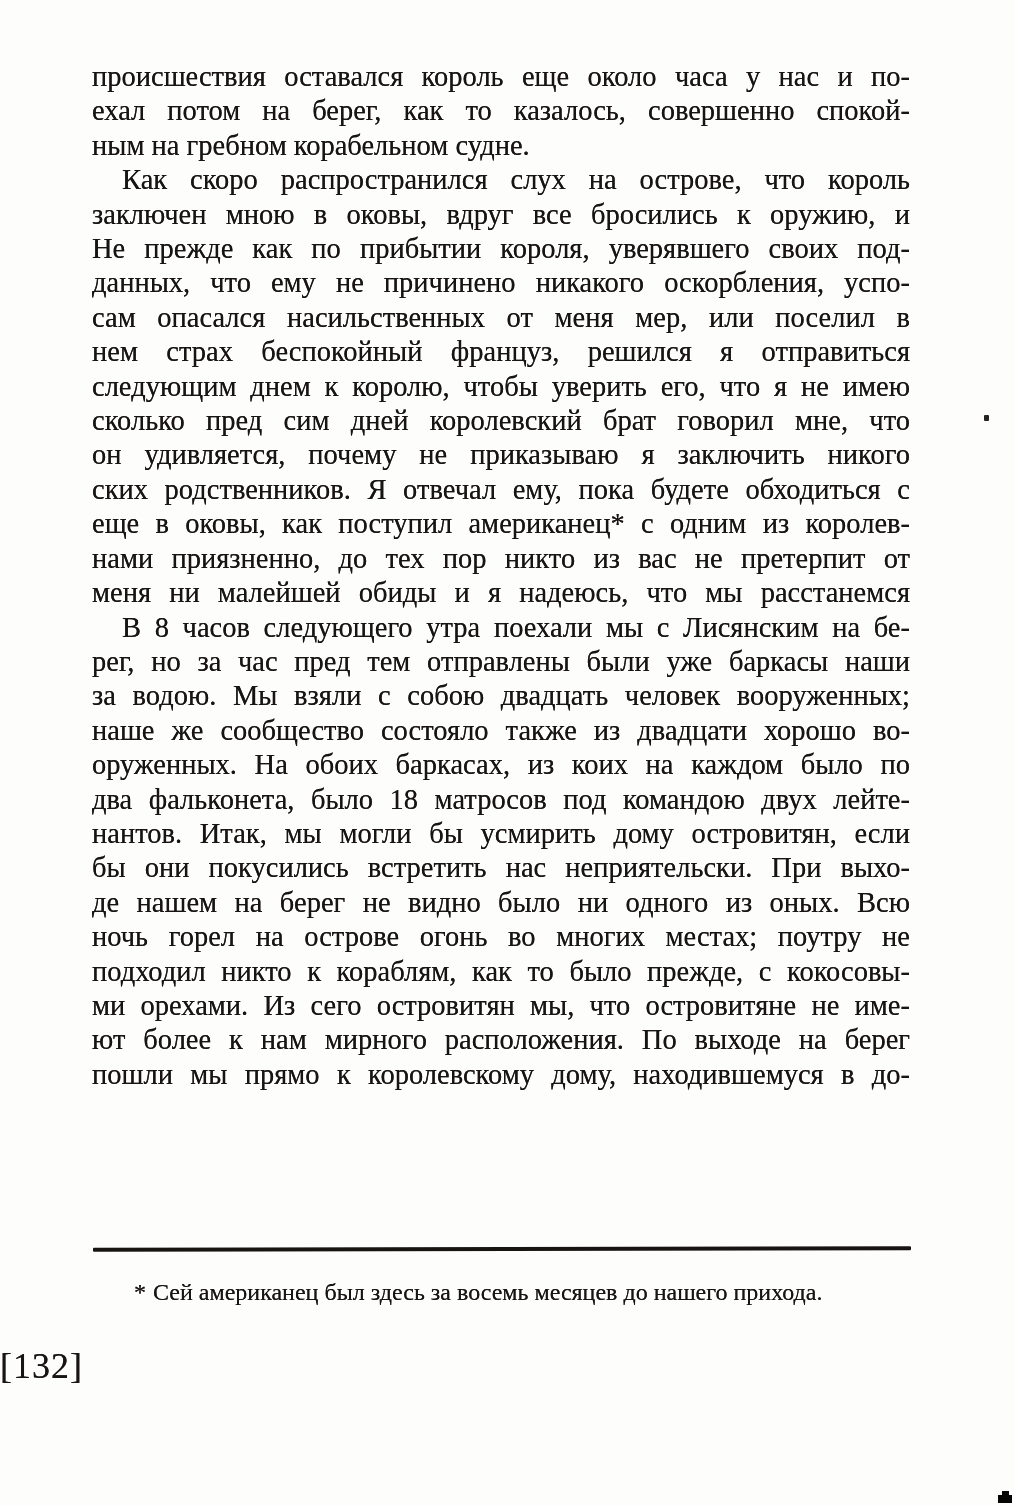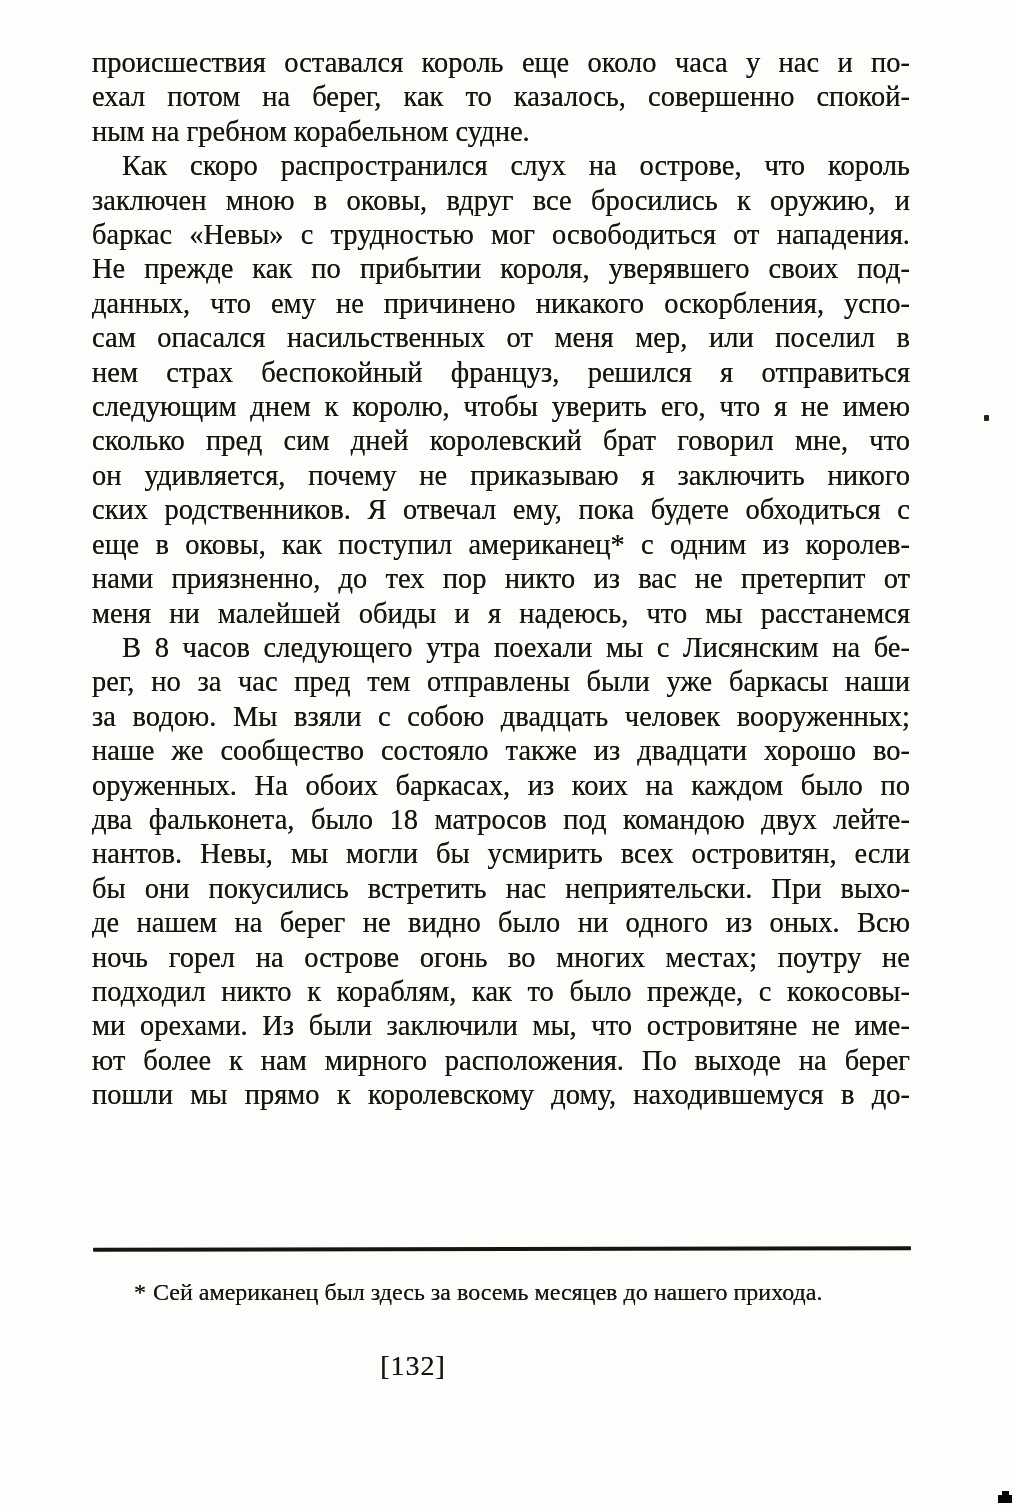--- a/index.html
+++ b/index.html
@@ -11,21 +11,21 @@
     width:1014px;height:1505px;overflow:hidden;
     background:var(--paper);
     font-family:"Liberation Serif","DejaVu Serif",serif;
     color:var(--ink);
   }
   .page{
     position:relative;width:1014px;height:1505px;
     background:var(--paper);
   }
   .text-block{
-    position:absolute;left:92px;top:46px;width:818px;
+    position:absolute;left:92px;top:60px;width:818px;
     font-size:28.5px;line-height:34.4px;
     text-shadow:0 0 0.5px rgba(23,20,18,0.85);
     hyphens:none;
   }
   .para{margin:0;padding:0;}
   .line{
     text-align:justify;
     text-align-last:justify;
   }
   .line.para-end{text-align-last:left;}
@@ -38,21 +38,21 @@
   }
   .footnote{
     position:absolute;left:121px;top:1277px;width:790px;
     font-size:24px;line-height:30px;
     text-shadow:0 0 0.4px rgba(23,20,18,0.85);
     margin-left:13px;
   }
   .fn-marker{margin-right:7px;}
   .page-number{
     position:absolute;left:0;top:1350px;width:826px;
-    text-align:center;font-size:28px;line-height:32px;
+    text-align:left;font-size:36px;line-height:32px;
     letter-spacing:1px;
     text-shadow:0 0 0.4px rgba(23,20,18,0.85);
   }
   .speck{
     position:absolute;left:984px;top:415px;width:5px;height:6px;
     background:#26221f;border-radius:1px;
   }
   .corner-artifact{
     position:absolute;left:998px;top:1495px;width:14px;height:8px;
     background:#050505;
@@ -69,46 +69,45 @@
 
   <main class="text-block">
     <section class="para">
         <div class="line">происшествия оставался король еще около часа у нас и по-</div>
         <div class="line">ехал потом на берег, как то казалось, совершенно спокой-</div>
         <div class="line para-end">ным на гребном корабельном судне.</div>
       </section>
     <section class="para indent">
         <div class="line">Как скоро распространился слух на острове, что король</div>
         <div class="line">заключен мною в оковы, вдруг все бросились к оружию, и</div>
-        <div class="line">баркас «Невы» с трудностью мог освободиться от нападения.</div>
         <div class="line">Не прежде как по прибытии короля, уверявшего своих под-</div>
         <div class="line">данных, что ему не причинено никакого оскорбления, успо-</div>
         <div class="line">сам опасался насильственных от меня мер, или поселил в</div>
         <div class="line">нем страх беспокойный француз, решился я отправиться</div>
         <div class="line">следующим днем к королю, чтобы уверить его, что я не имею</div>
         <div class="line">сколько пред сим дней королевский брат говорил мне, что</div>
         <div class="line">он удивляется, почему не приказываю я заключить никого</div>
         <div class="line">ских родственников. Я отвечал ему, пока будете обходиться с</div>
         <div class="line">еще в оковы, как поступил американец* с одним из королев-</div>
         <div class="line">нами приязненно, до тех пор никто из вас не претерпит от</div>
         <div class="line">меня ни малейшей обиды и я надеюсь, что мы расстанемся</div>
       </section>
     <section class="para indent">
         <div class="line">В 8 часов следующего утра поехали мы с Лисянским на бе-</div>
         <div class="line">рег, но за час пред тем отправлены были уже баркасы наши</div>
         <div class="line">за водою. Мы взяли с собою двадцать человек вооруженных;</div>
         <div class="line">наше же сообщество состояло также из двадцати хорошо во-</div>
         <div class="line">оруженных. На обоих баркасах, из коих на каждом было по</div>
         <div class="line">два фальконета, было 18 матросов под командою двух лейте-</div>
-        <div class="line">нантов. Невы, мы могли бы усмирить всех островитян, если</div>
+        <div class="line">нантов. Итак, мы могли бы усмирить дому островитян, если</div>
         <div class="line">бы они покусились встретить нас неприятельски. При выхо-</div>
         <div class="line">де нашем на берег не видно было ни одного из оных. Всю</div>
         <div class="line">ночь горел на острове огонь во многих местах; поутру не</div>
         <div class="line">подходил никто к кораблям, как то было прежде, с кокосовы-</div>
-        <div class="line">ми орехами. Из были заключили мы, что островитяне не име-</div>
+        <div class="line">ми орехами. Из сего островитян мы, что островитяне не име-</div>
         <div class="line">ют более к нам мирного расположения. По выходе на берег</div>
         <div class="line">пошли мы прямо к королевскому дому, находившемуся в до-</div>
       </section>
   </main>
 
   <div class="footnote-rule"></div>
 
   <div class="footnote">
     <span class="fn-marker">*</span><span class="fn-text">Сей американец был здесь за восемь месяцев до нашего прихода.</span>
   </div>

